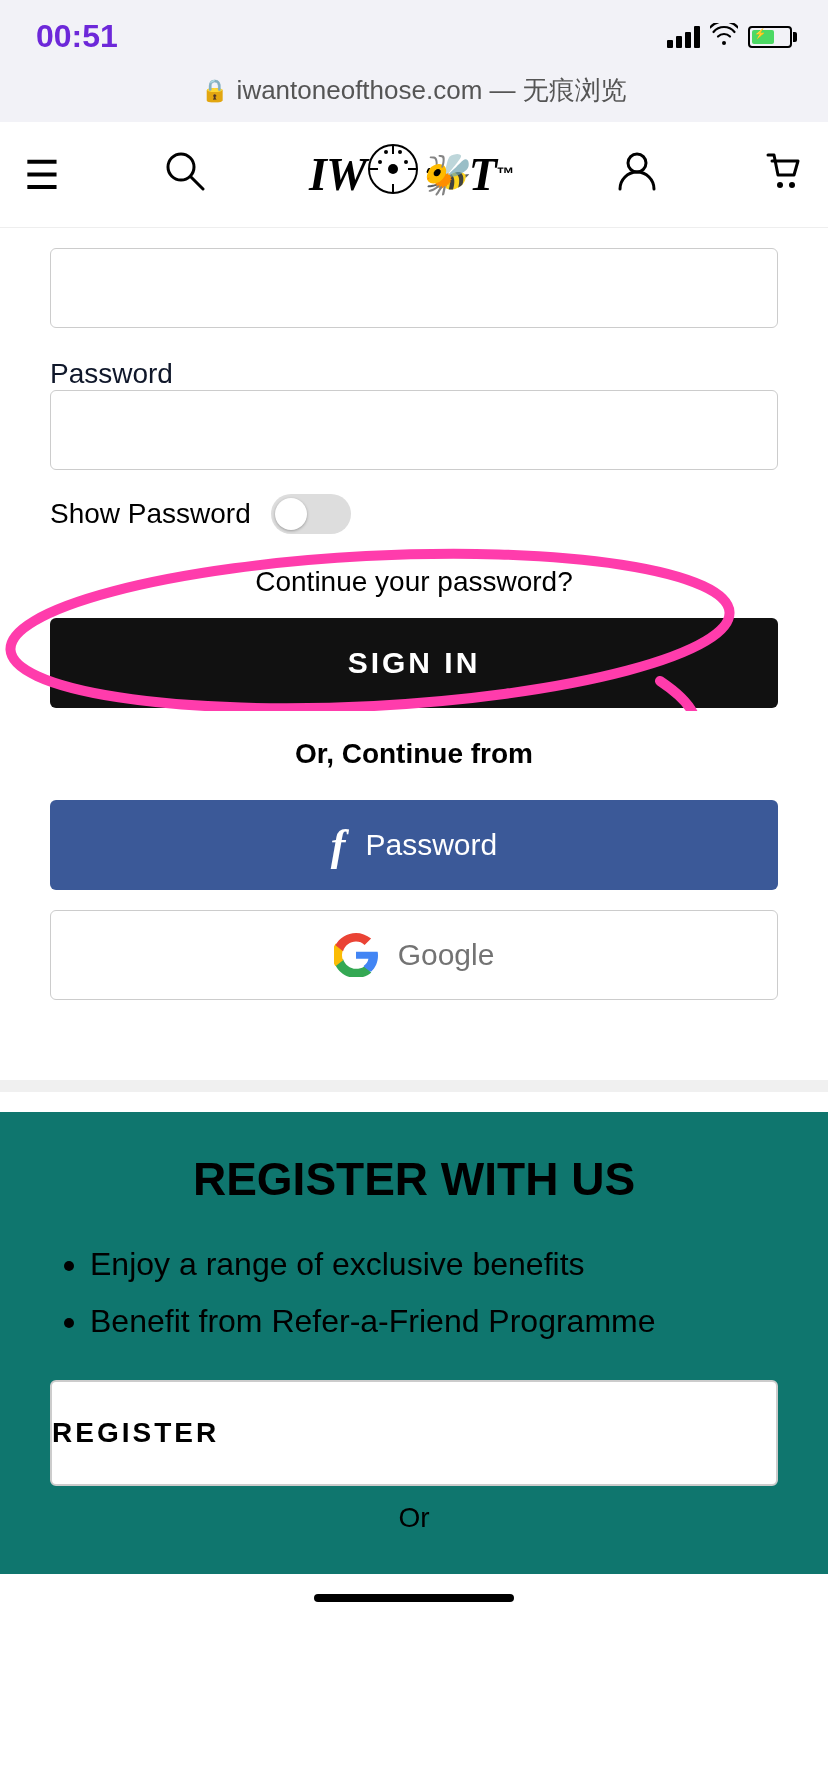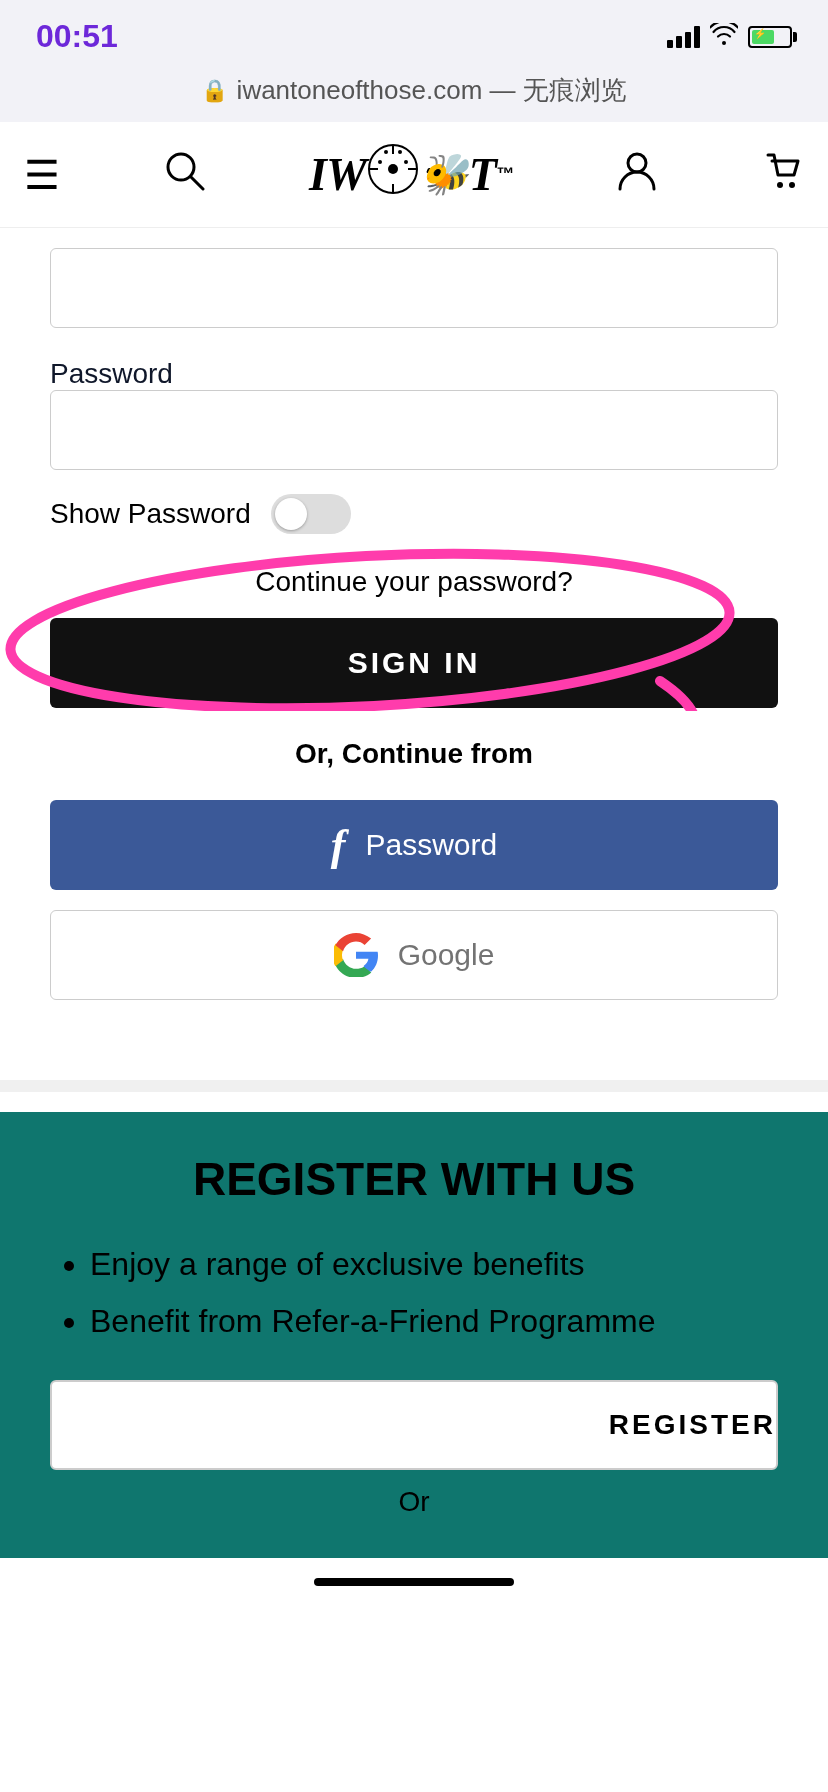--- a/index.html
+++ b/index.html
@@ -291,26 +291,26 @@
       margin-bottom: 12px;
       line-height: 1.4;
     }
     .register-btn {
       display: block;
       width: 100%;
       background: #fff;
       color: #000;
       border: 2px solid #ccc;
       border-radius: 6px;
-      height: 90px;
+      height: 106px;
       font-size: 28px;
       font-weight: 600;
       letter-spacing: 3px;
       cursor: pointer;
-      text-align: right;
+      text-align: left;
       line-height: 86px;
     }
 
     
     .bottom-or {
       text-align: center;
       font-size: 28px;
       color: #000;
       margin-top: 16px;
     }

